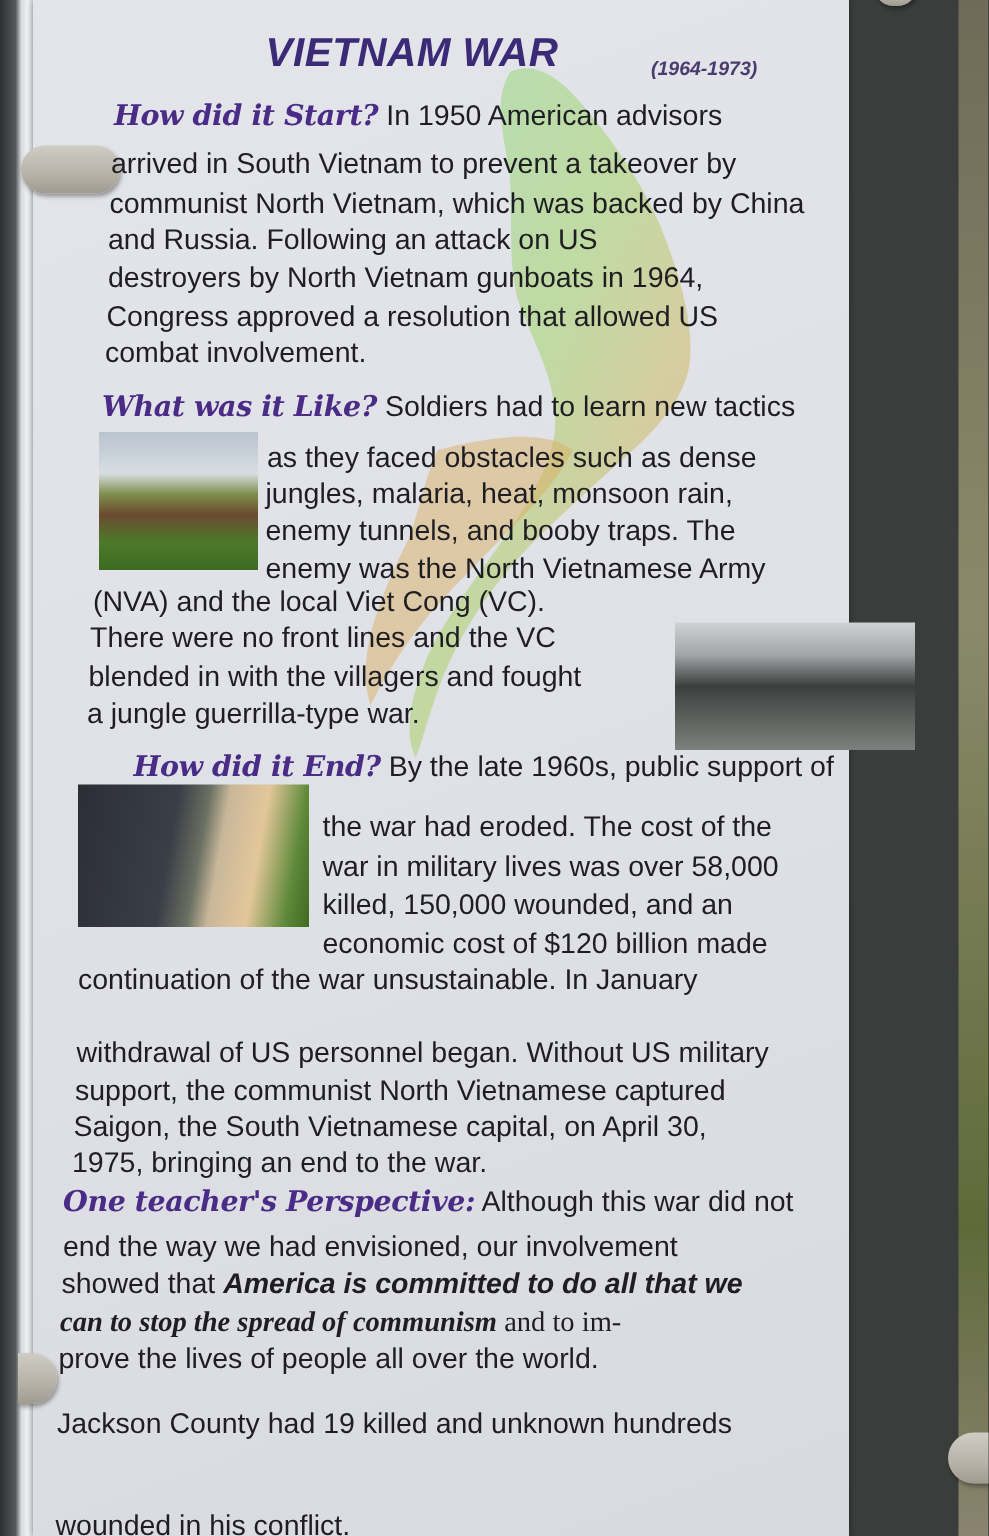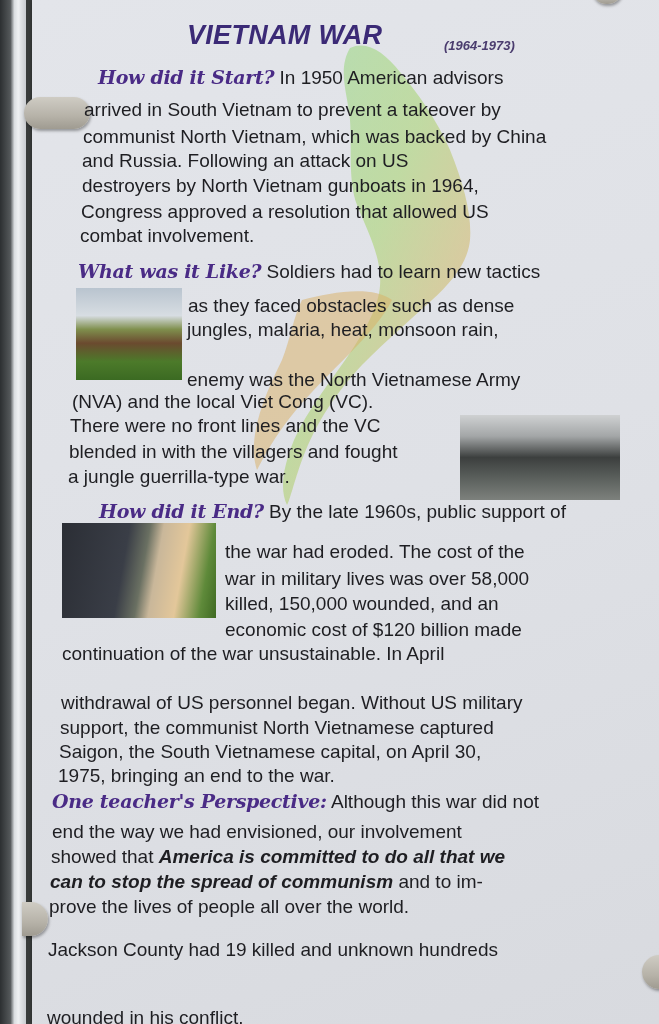--- a/index.html
+++ b/index.html
@@ -6,21 +6,21 @@
     body {
       width: 659px; height: 1024px; overflow: hidden; position: relative;
       background: #3a3d3c;
       font-family: "Liberation Sans", sans-serif;
     }
     .bg-left { position:absolute; left:0; top:0; width:26px; height:1024px;
       background: linear-gradient(90deg,#2c2f31 0%,#55595b 40%,#d9dcdf 55%,#eef0f2 70%,#c9ccd0 100%); }
     .bg-right { position:absolute; right:0; top:0; width:20px; height:1024px;
       background: linear-gradient(180deg,#6e6b58 0%,#8a8a6a 40%,#5f6a3a 80%,#8a8470 100%); }
     .sign {
-      position:absolute; left:32px; top:0; width:628px; height:1024px;
+      position:absolute; left:22px; top:0; width:544px; height:1024px;
       background: linear-gradient(160deg,#e3e5ea 0%,#dfe1e6 50%,#d8dadf 100%);
       box-shadow: 0 0 4px rgba(0,0,0,.4);
     }
     .map { position:absolute; left:0; top:0; width:622px; height:520px; pointer-events:none; }
     .clip {
       position:absolute; background: linear-gradient(180deg,#cfccc4,#b6b2a8 60%,#9f9b91);
       border-radius: 18px; box-shadow: 1px 2px 3px rgba(0,0,0,.35);
     }
     .clip-tl { left:-8px; top:97px; width:66px; height:32px; }
     .clip-bl { left:-10px; top:902px; width:26px; height:34px; border-radius:0 17px 17px 0; }
@@ -65,70 +65,71 @@
   </svg>
 
   <div class="clip clip-tl"></div>
   <div class="clip clip-bl"></div>
   <div class="clip clip-br"></div>
   <div class="clip clip-tr"></div>
 
   <div class="title">VIETNAM WAR</div>
   <div class="years">(1964-1973)</div>
 
-  <div class="txt" style="left:54px;top:66px;margin-left:12px;">
+  <div class="txt" style="left:54px;top:66px;">
     <span class="head">How did it Start?</span>
     <span>In 1950 American advisors</span>
   </div>
   <div class="txt" style="left:52px;top:98px;">arrived in South Vietnam to prevent a takeover by</div>
   <div class="txt" style="left:51px;top:125px;">communist North Vietnam, which was backed by China</div>
   <div class="txt" style="left:50px;top:149px;">and Russia. Following an attack on US</div>
   <div class="txt" style="left:50px;top:174px;">destroyers by North Vietnam gunboats in 1964,</div>
   <div class="txt" style="left:49px;top:200px;">Congress approved a resolution that allowed US</div>
   <div class="txt" style="left:46px;top:260px;">
     <span class="head">What was it Like?</span>
     <span>Soldiers had to learn new tactics</span>
   </div>
 
   <div class="txt" style="left:48px;top:224px;">combat involvement.</div>
   <div class="photo photo-heli"></div>
   <div class="txt" style="left:156px;top:294px;">as they faced obstacles such as dense</div>
   <div class="txt" style="left:155px;top:318px;">jungles, malaria, heat, monsoon rain,</div>
+  <div class="txt" style="left:155px;top:343px;">enemy tunnels, and booby traps. The</div>
   <div class="txt" style="left:155px;top:368px;">enemy was the North Vietnamese Army</div>
   <div class="txt" style="left:40px;top:390px;">(NVA) and the local Viet Cong (VC).</div>
   <div class="txt" style="left:38px;top:414px;">There were no front lines and the VC</div>
   <div class="txt" style="left:37px;top:440px;">blended in with the villagers and fought</div>
   <div class="txt" style="left:36px;top:465px;">a jungle guerrilla-type war.</div>
   <div class="photo photo-soldiers"></div>
 
   <div class="txt" style="left:34px;top:500px;margin-left:33px;">
     <span class="head">How did it End?</span>
     <span>By the late 1960s, public support of</span>
   </div>
   <div class="photo photo-memorial"></div>
   <div class="txt" style="left:193px;top:540px;">the war had eroded. The cost of the</div>
   <div class="txt" style="left:193px;top:567px;">war in military lives was over 58,000</div>
   <div class="txt" style="left:193px;top:592px;">killed, 150,000 wounded, and an</div>
   <div class="txt" style="left:193px;top:618px;">economic cost of $120 billion made</div>
-  <div class="txt" style="left:30px;top:642px;">continuation of the war unsustainable. In April</div>
+  <div class="txt" style="left:30px;top:642px;">continuation of the war unsustainable. In January</div>
   <div class="txt" style="left:29px;top:691px;">withdrawal of US personnel began. Without US military</div>
   <div class="txt" style="left:28px;top:716px;">support, the communist North Vietnamese captured</div>
   <div class="txt" style="left:27px;top:740px;">Saigon, the South Vietnamese capital, on April 30,</div>
   <div class="txt" style="left:26px;top:764px;">1975, bringing an end to the war.</div>
 
   <div class="txt" style="left:20px;top:790px;">
     <span class="head">One teacher's Perspective:</span>
     <span>Although this war did not</span>
   </div>
   <div class="txt" style="left:20px;top:820px;">end the way we had envisioned, our involvement</div>
   <div class="txt" style="left:19px;top:845px;">
     <span>showed that</span>
     <span class="b-it">America is committed to do all that we</span>
   </div>
-  <div class="txt" style="left:18px;top:870px;">
+  <div class="txt" style="left:18px;top:870px;font-family:Liberation Serif, serif;">
     <span class="b-it">can to stop the spread of communism</span>
     <span>and to im-</span>
   </div>
   <div class="txt" style="left:17px;top:895px;">prove the lives of people all over the world.</div>
 
   <div class="txt" style="left:16px;top:938px;">Jackson County had 19 killed and unknown hundreds</div>
   <div class="txt" style="left:15px;top:962px;margin-top:44px;">wounded in his conflict.</div>
 </div>
 
 </body></html>

